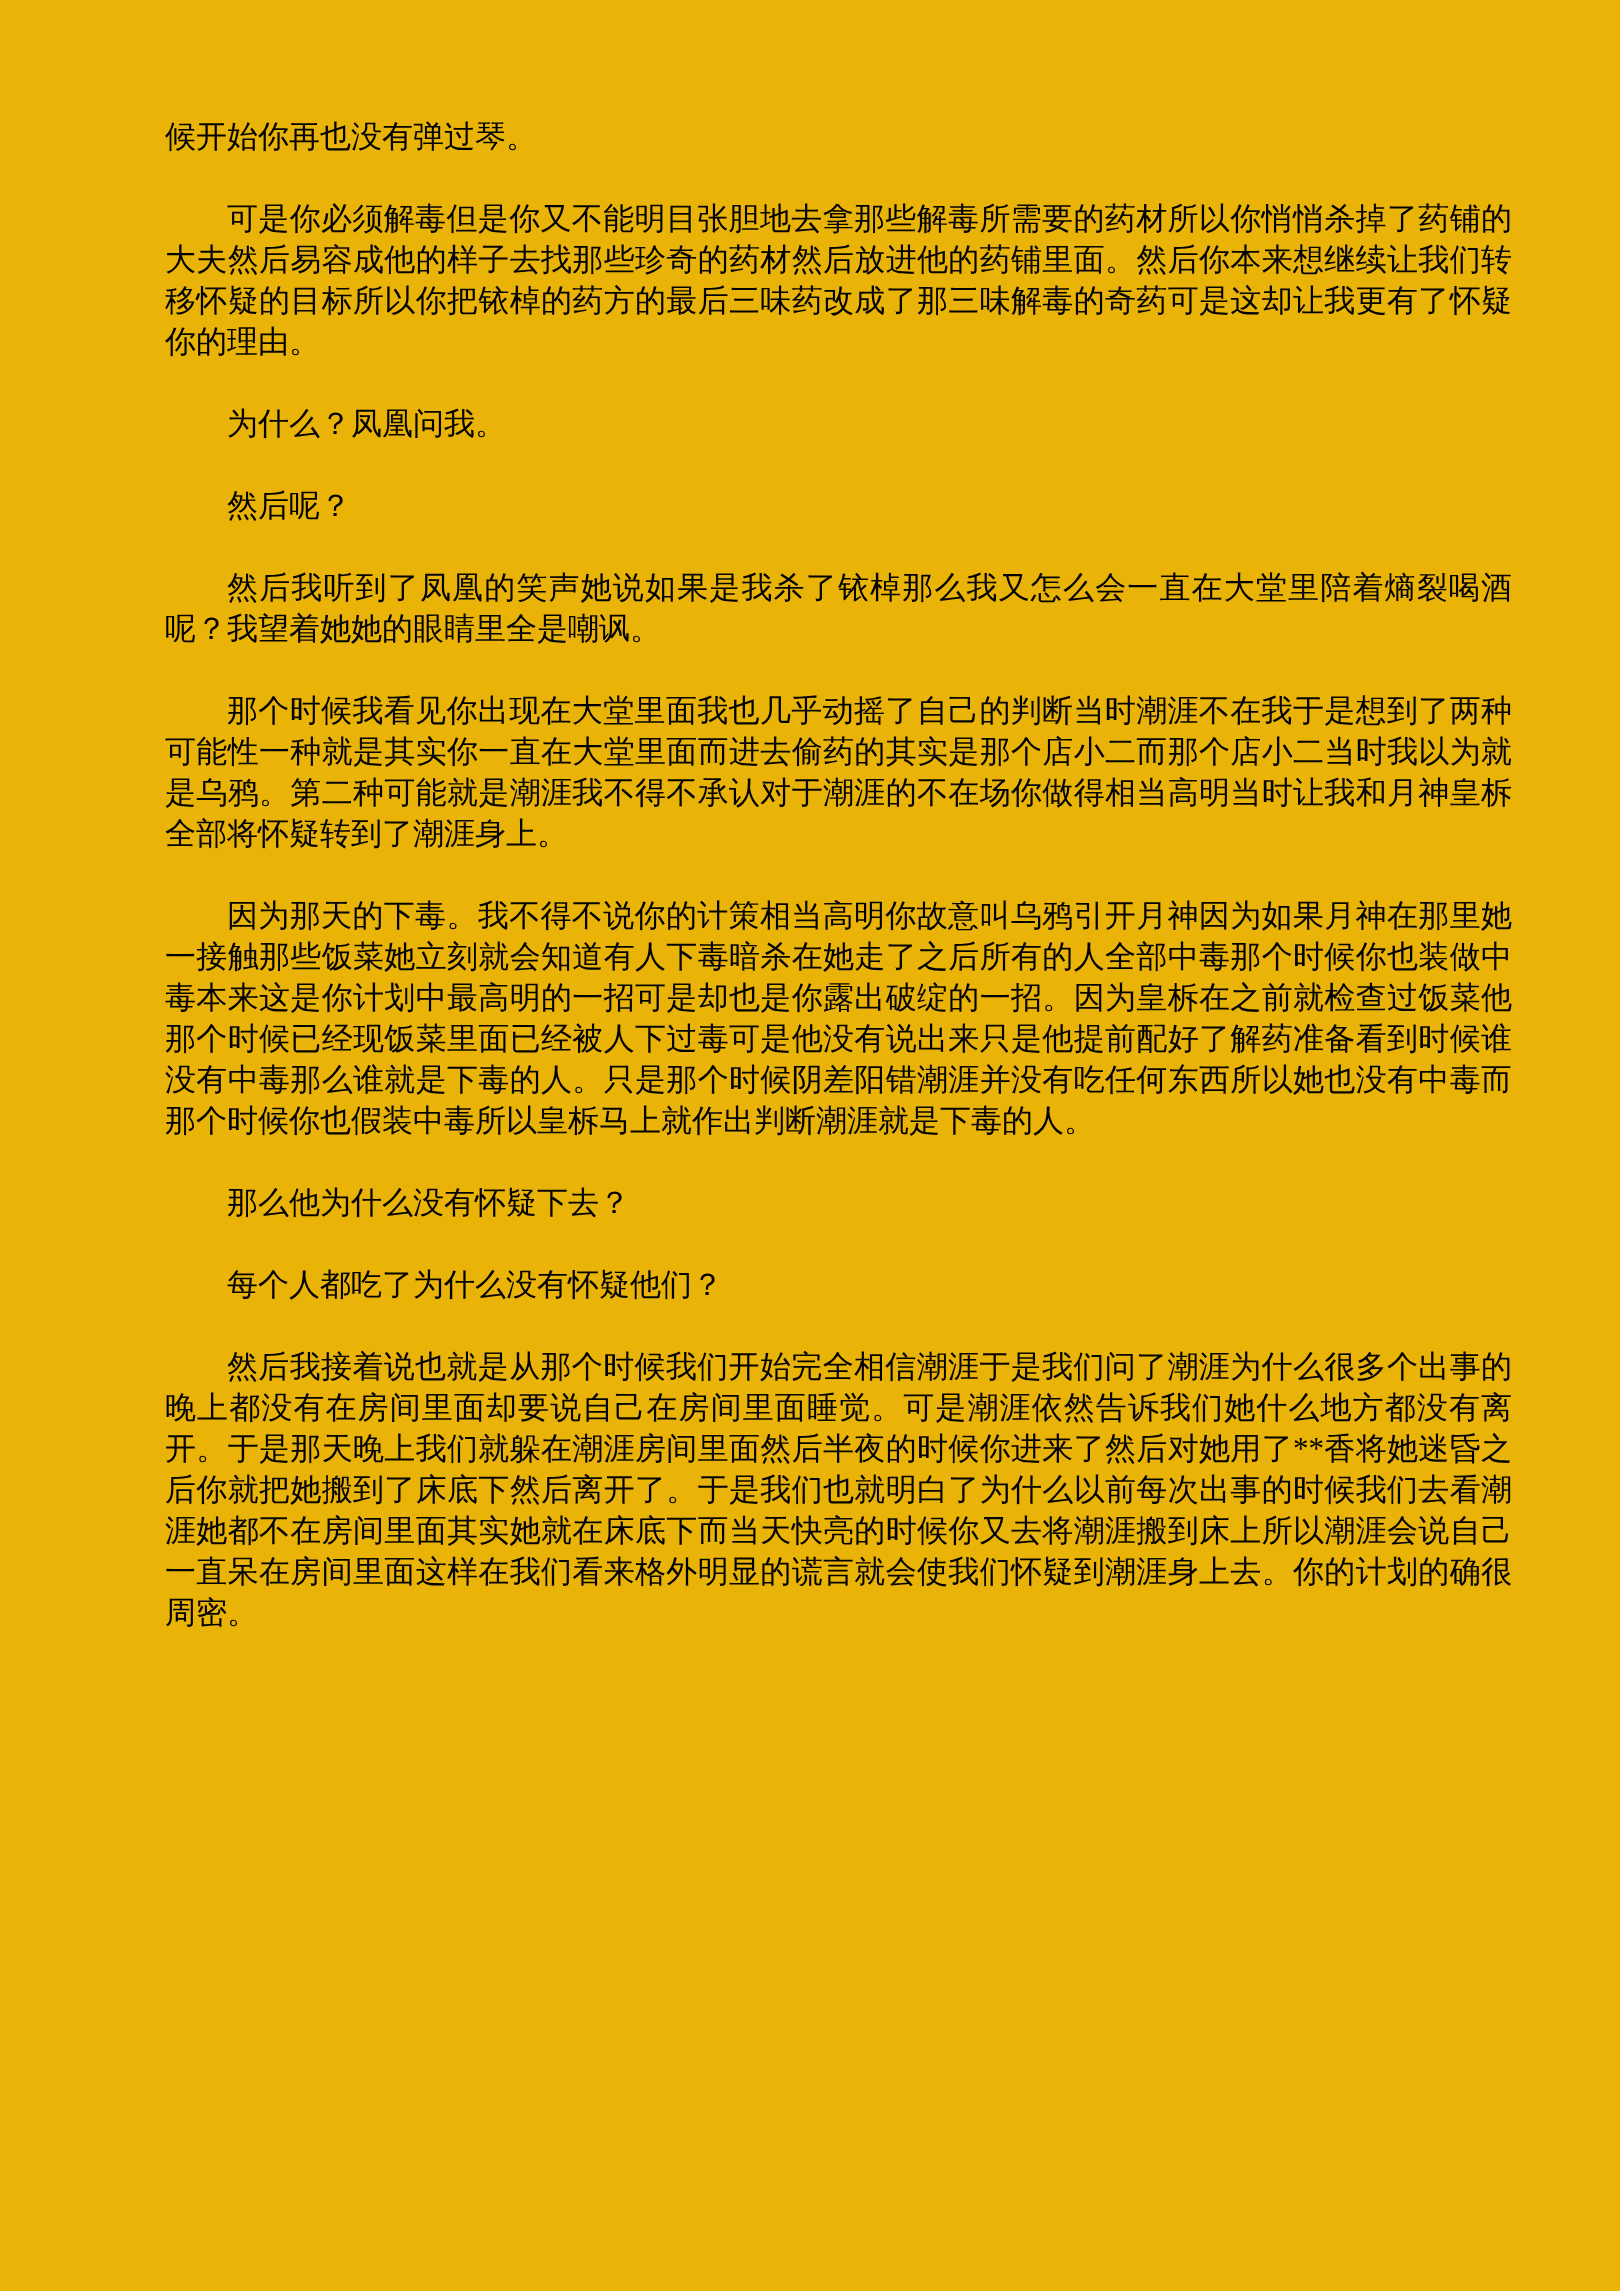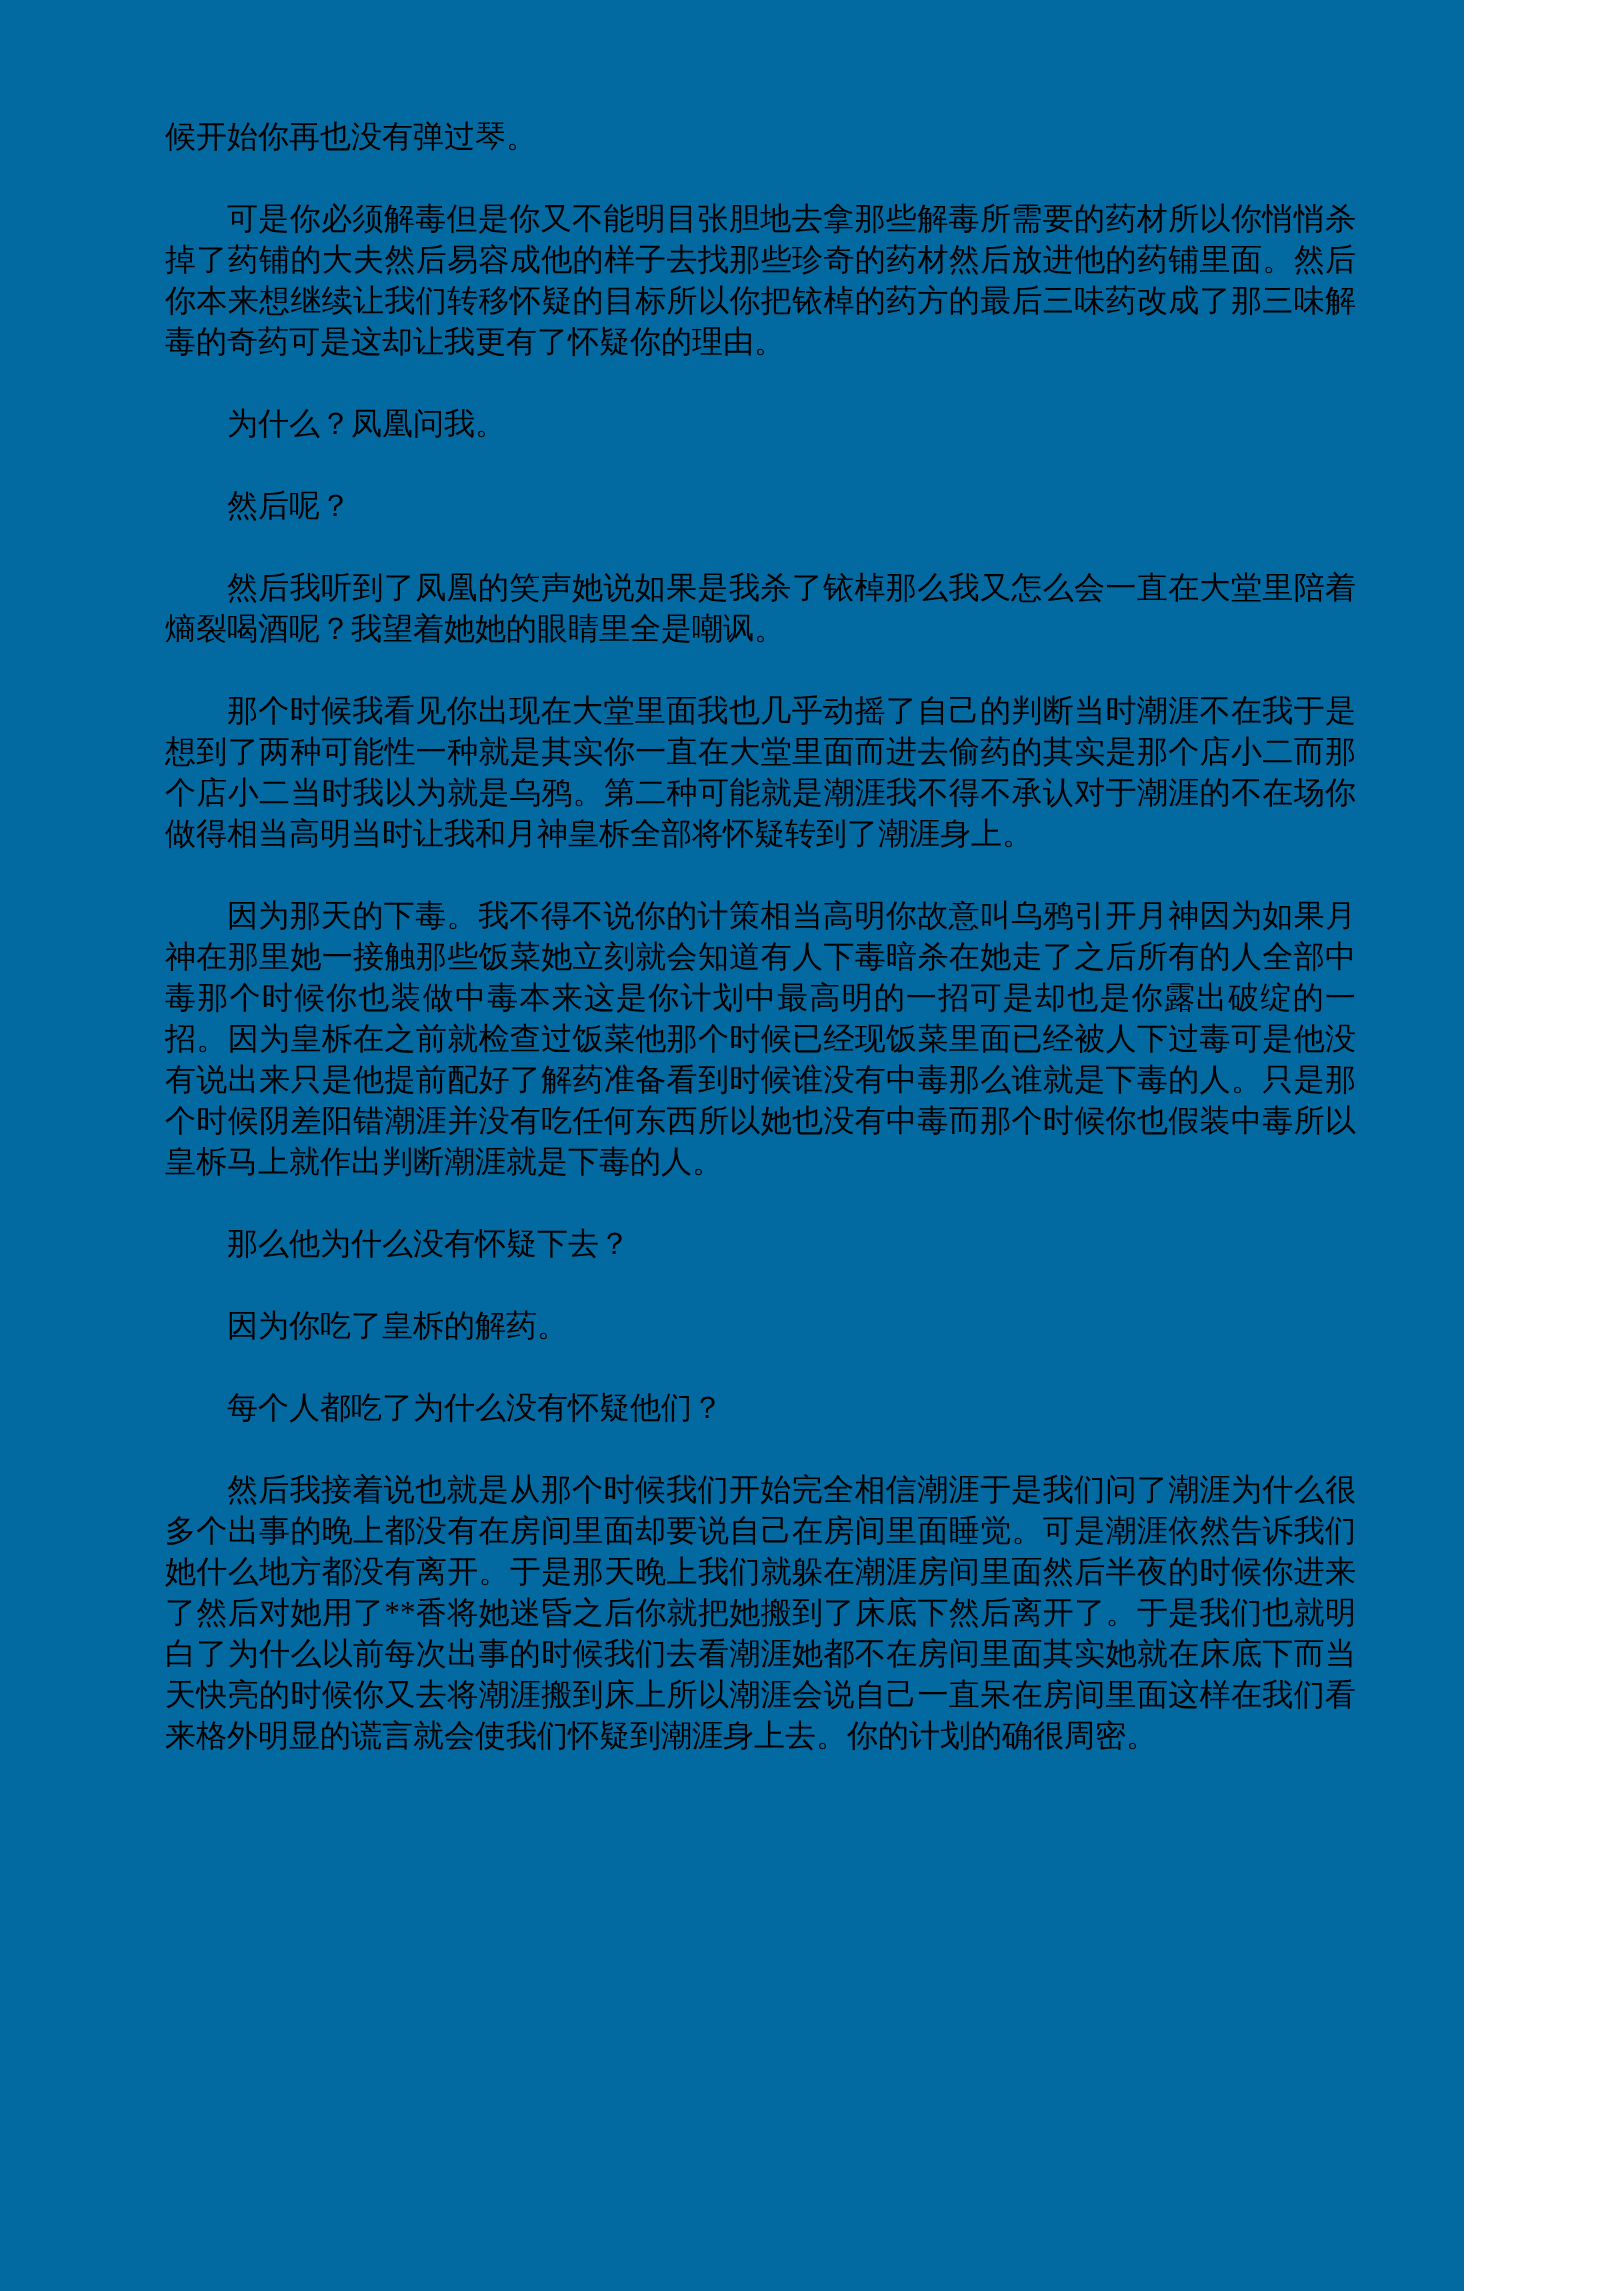--- a/index.html
+++ b/index.html
@@ -3,23 +3,23 @@
 <meta charset="utf-8">
 <style>
   html, body {
     margin: 0;
     padding: 0;
     background: #ffffff;
   }
   .page {
     position: relative;
     box-sizing: border-box;
-    width: 1464px;
+    width: 1620px;
     min-height: 2292px;
-    background: #0369a1;
+    background: #eab308;
     padding: 116px 108px 59px 165px;
     overflow: hidden;
   }
   .doc-body {
     font-family: "Liberation Serif", "DejaVu Serif", serif;
     font-size: 31px;
     line-height: 41px;
     color: #000000;
     text-align: justify;
     letter-spacing: 0;
@@ -43,18 +43,17 @@
 <div class="page">
   <div class="doc-body">
     <p class="continuation">候开始你再也没有弹过琴。</p>
     <p>可是你必须解毒但是你又不能明目张胆地去拿那些解毒所需要的药材所以你悄悄杀掉了药铺的大夫然后易容成他的样子去找那些珍奇的药材然后放进他的药铺里面。然后你本来想继续让我们转移怀疑的目标所以你把铱棹的药方的最后三味药改成了那三味解毒的奇药可是这却让我更有了怀疑你的理由。</p>
     <p>为什么？凤凰问我。</p>
     <p>然后呢？</p>
     <p>然后我听到了凤凰的笑声她说如果是我杀了铱棹那么我又怎么会一直在大堂里陪着熵裂喝酒呢？我望着她她的眼睛里全是嘲讽。</p>
     <p>那个时候我看见你出现在大堂里面我也几乎动摇了自己的判断当时潮涯不在我于是想到了两种可能性一种就是其实你一直在大堂里面而进去偷药的其实是那个店小二而那个店小二当时我以为就是乌鸦。第二种可能就是潮涯我不得不承认对于潮涯的不在场你做得相当高明当时让我和月神皇柝全部将怀疑转到了潮涯身上。</p>
     <p>因为那天的下毒。我不得不说你的计策相当高明你故意叫乌鸦引开月神因为如果月神在那里她一接触那些饭菜她立刻就会知道有人下毒暗杀在她走了之后所有的人全部中毒那个时候你也装做中毒本来这是你计划中最高明的一招可是却也是你露出破绽的一招。因为皇柝在之前就检查过饭菜他那个时候已经现饭菜里面已经被人下过毒可是他没有说出来只是他提前配好了解药准备看到时候谁没有中毒那么谁就是下毒的人。只是那个时候阴差阳错潮涯并没有吃任何东西所以她也没有中毒而那个时候你也假装中毒所以皇柝马上就作出判断潮涯就是下毒的人。</p>
     <p>那么他为什么没有怀疑下去？</p>
-    <p>因为你吃了皇柝的解药。</p>
     <p>每个人都吃了为什么没有怀疑他们？</p>
     <p>然后我接着说也就是从那个时候我们开始完全相信潮涯于是我们问了潮涯为什么很多个出事的晚上都没有在房间里面却要说自己在房间里面睡觉。可是潮涯依然告诉我们她什么地方都没有离开。于是那天晚上我们就躲在潮涯房间里面然后半夜的时候你进来了然后对她用了**香将她迷昏之后你就把她搬到了床底下然后离开了。于是我们也就明白了为什么以前每次出事的时候我们去看潮涯她都不在房间里面其实她就在床底下而当天快亮的时候你又去将潮涯搬到床上所以潮涯会说自己一直呆在房间里面这样在我们看来格外明显的谎言就会使我们怀疑到潮涯身上去。你的计划的确很周密。</p>
   </div>
 </div>
 
 
 </body></html>

